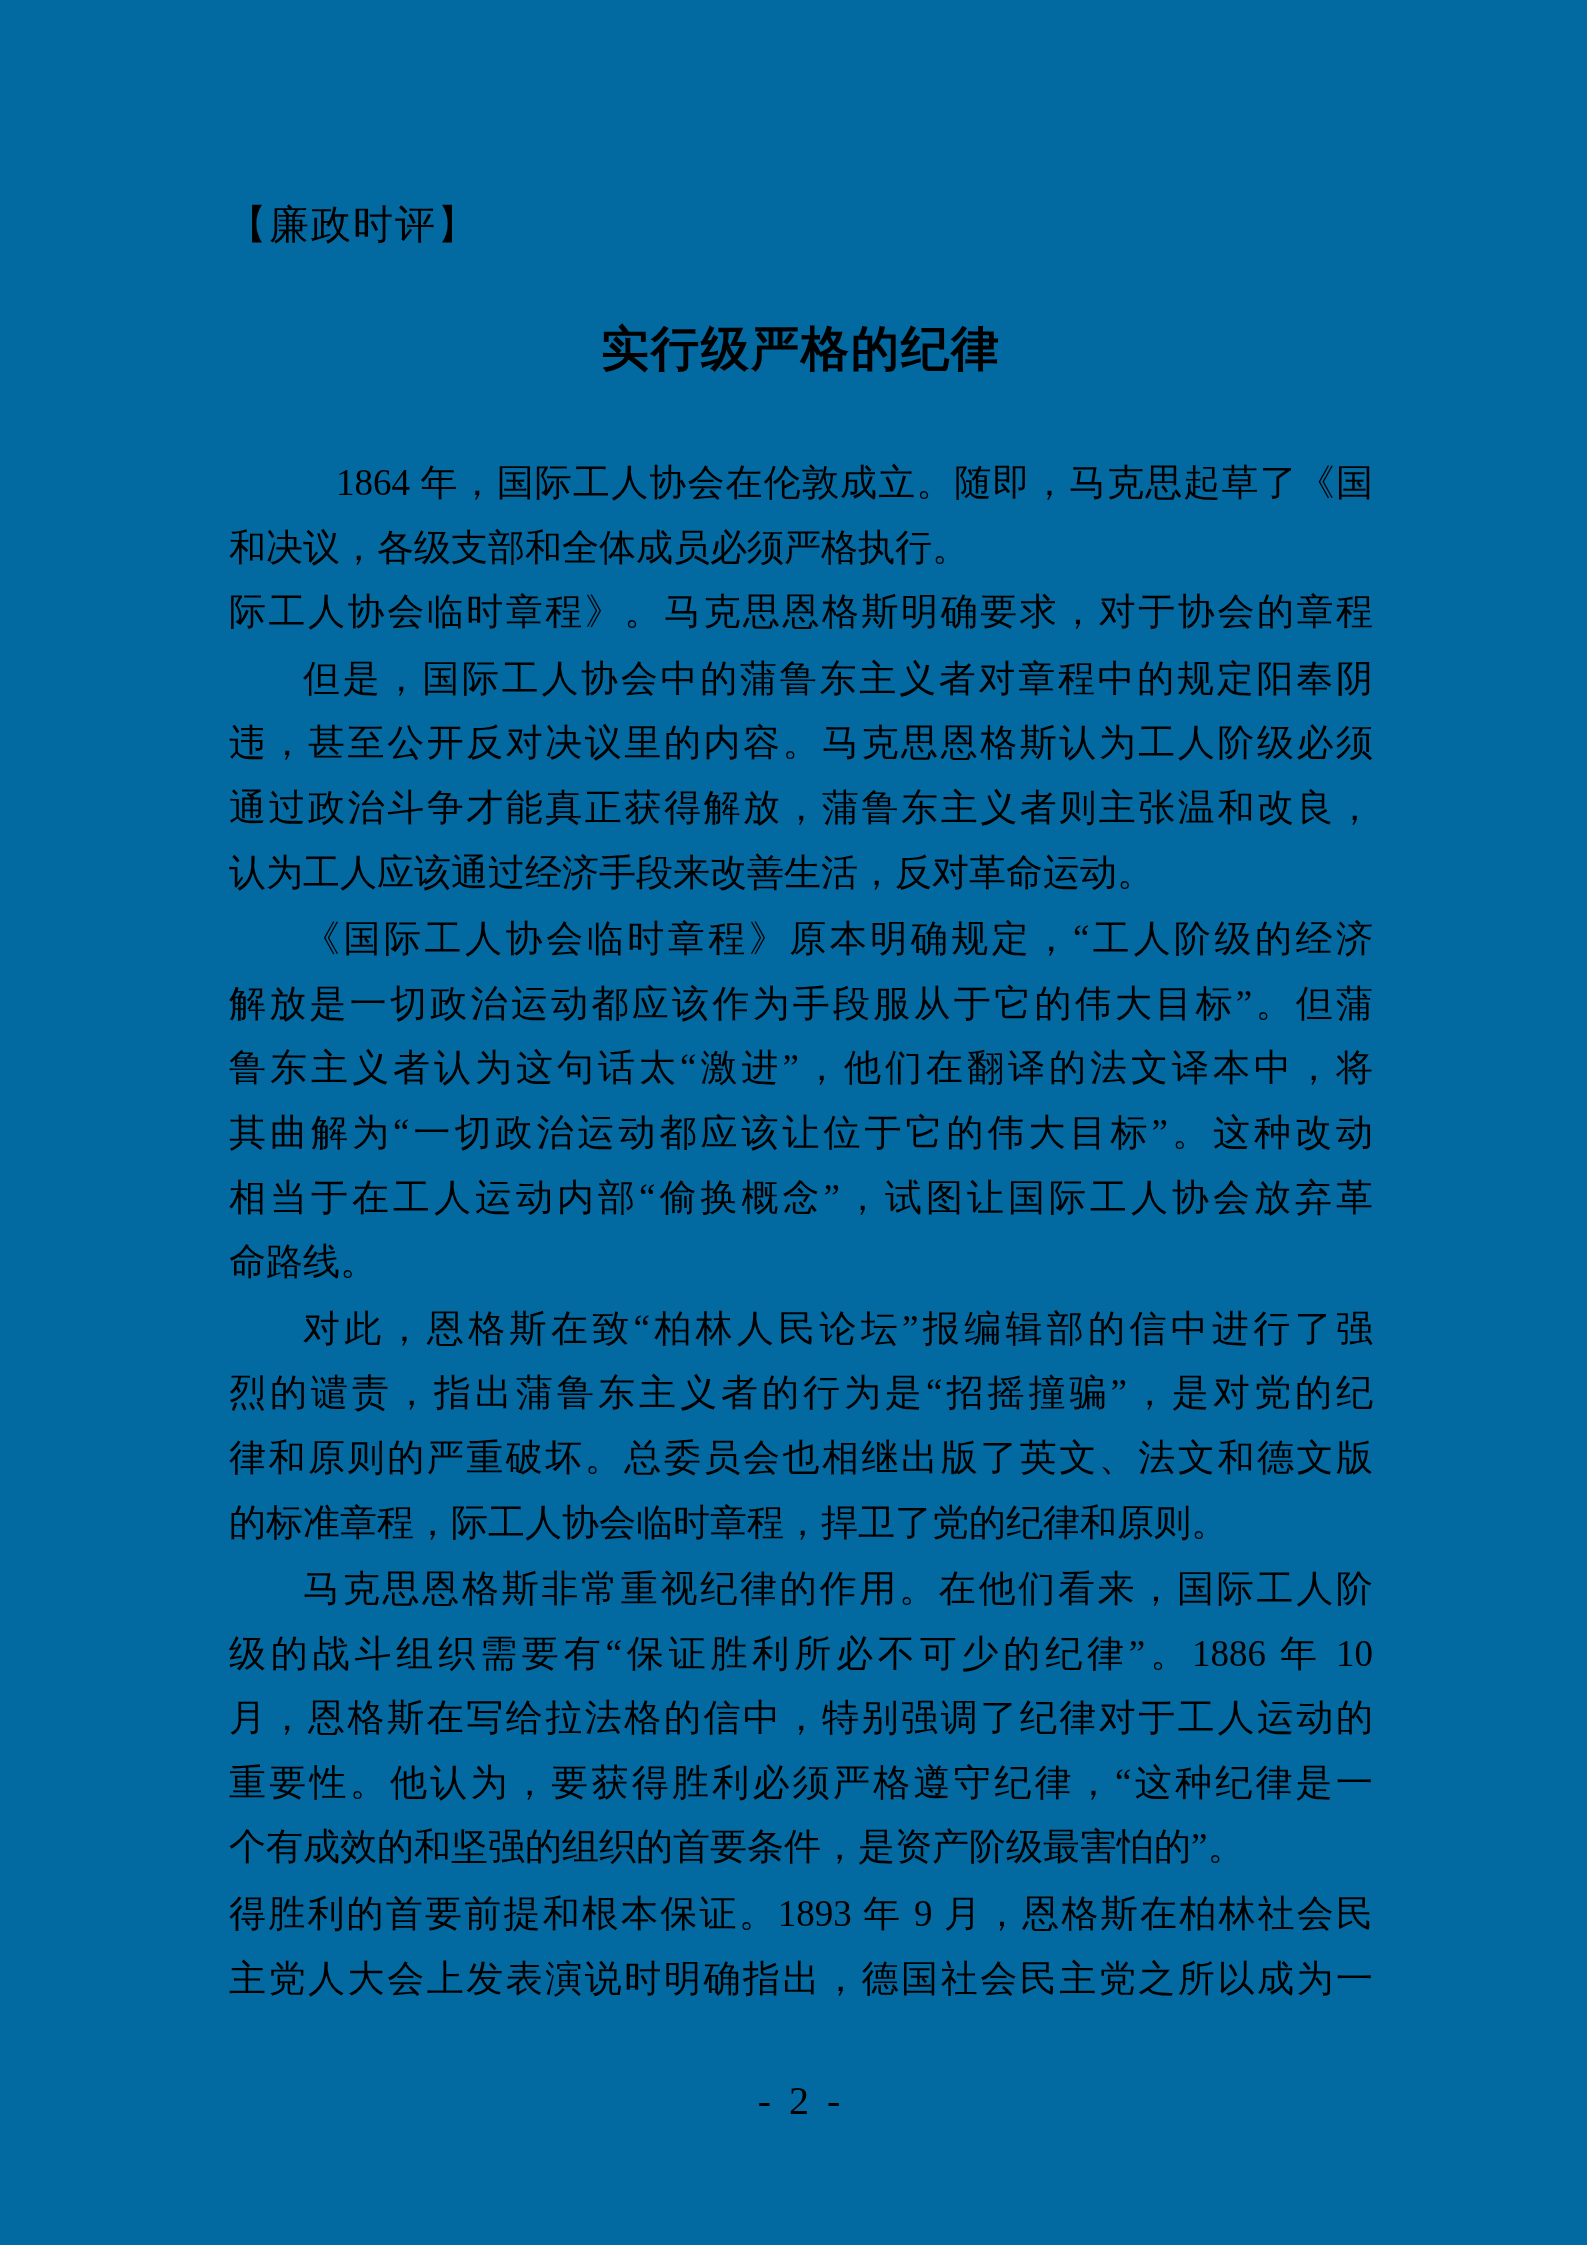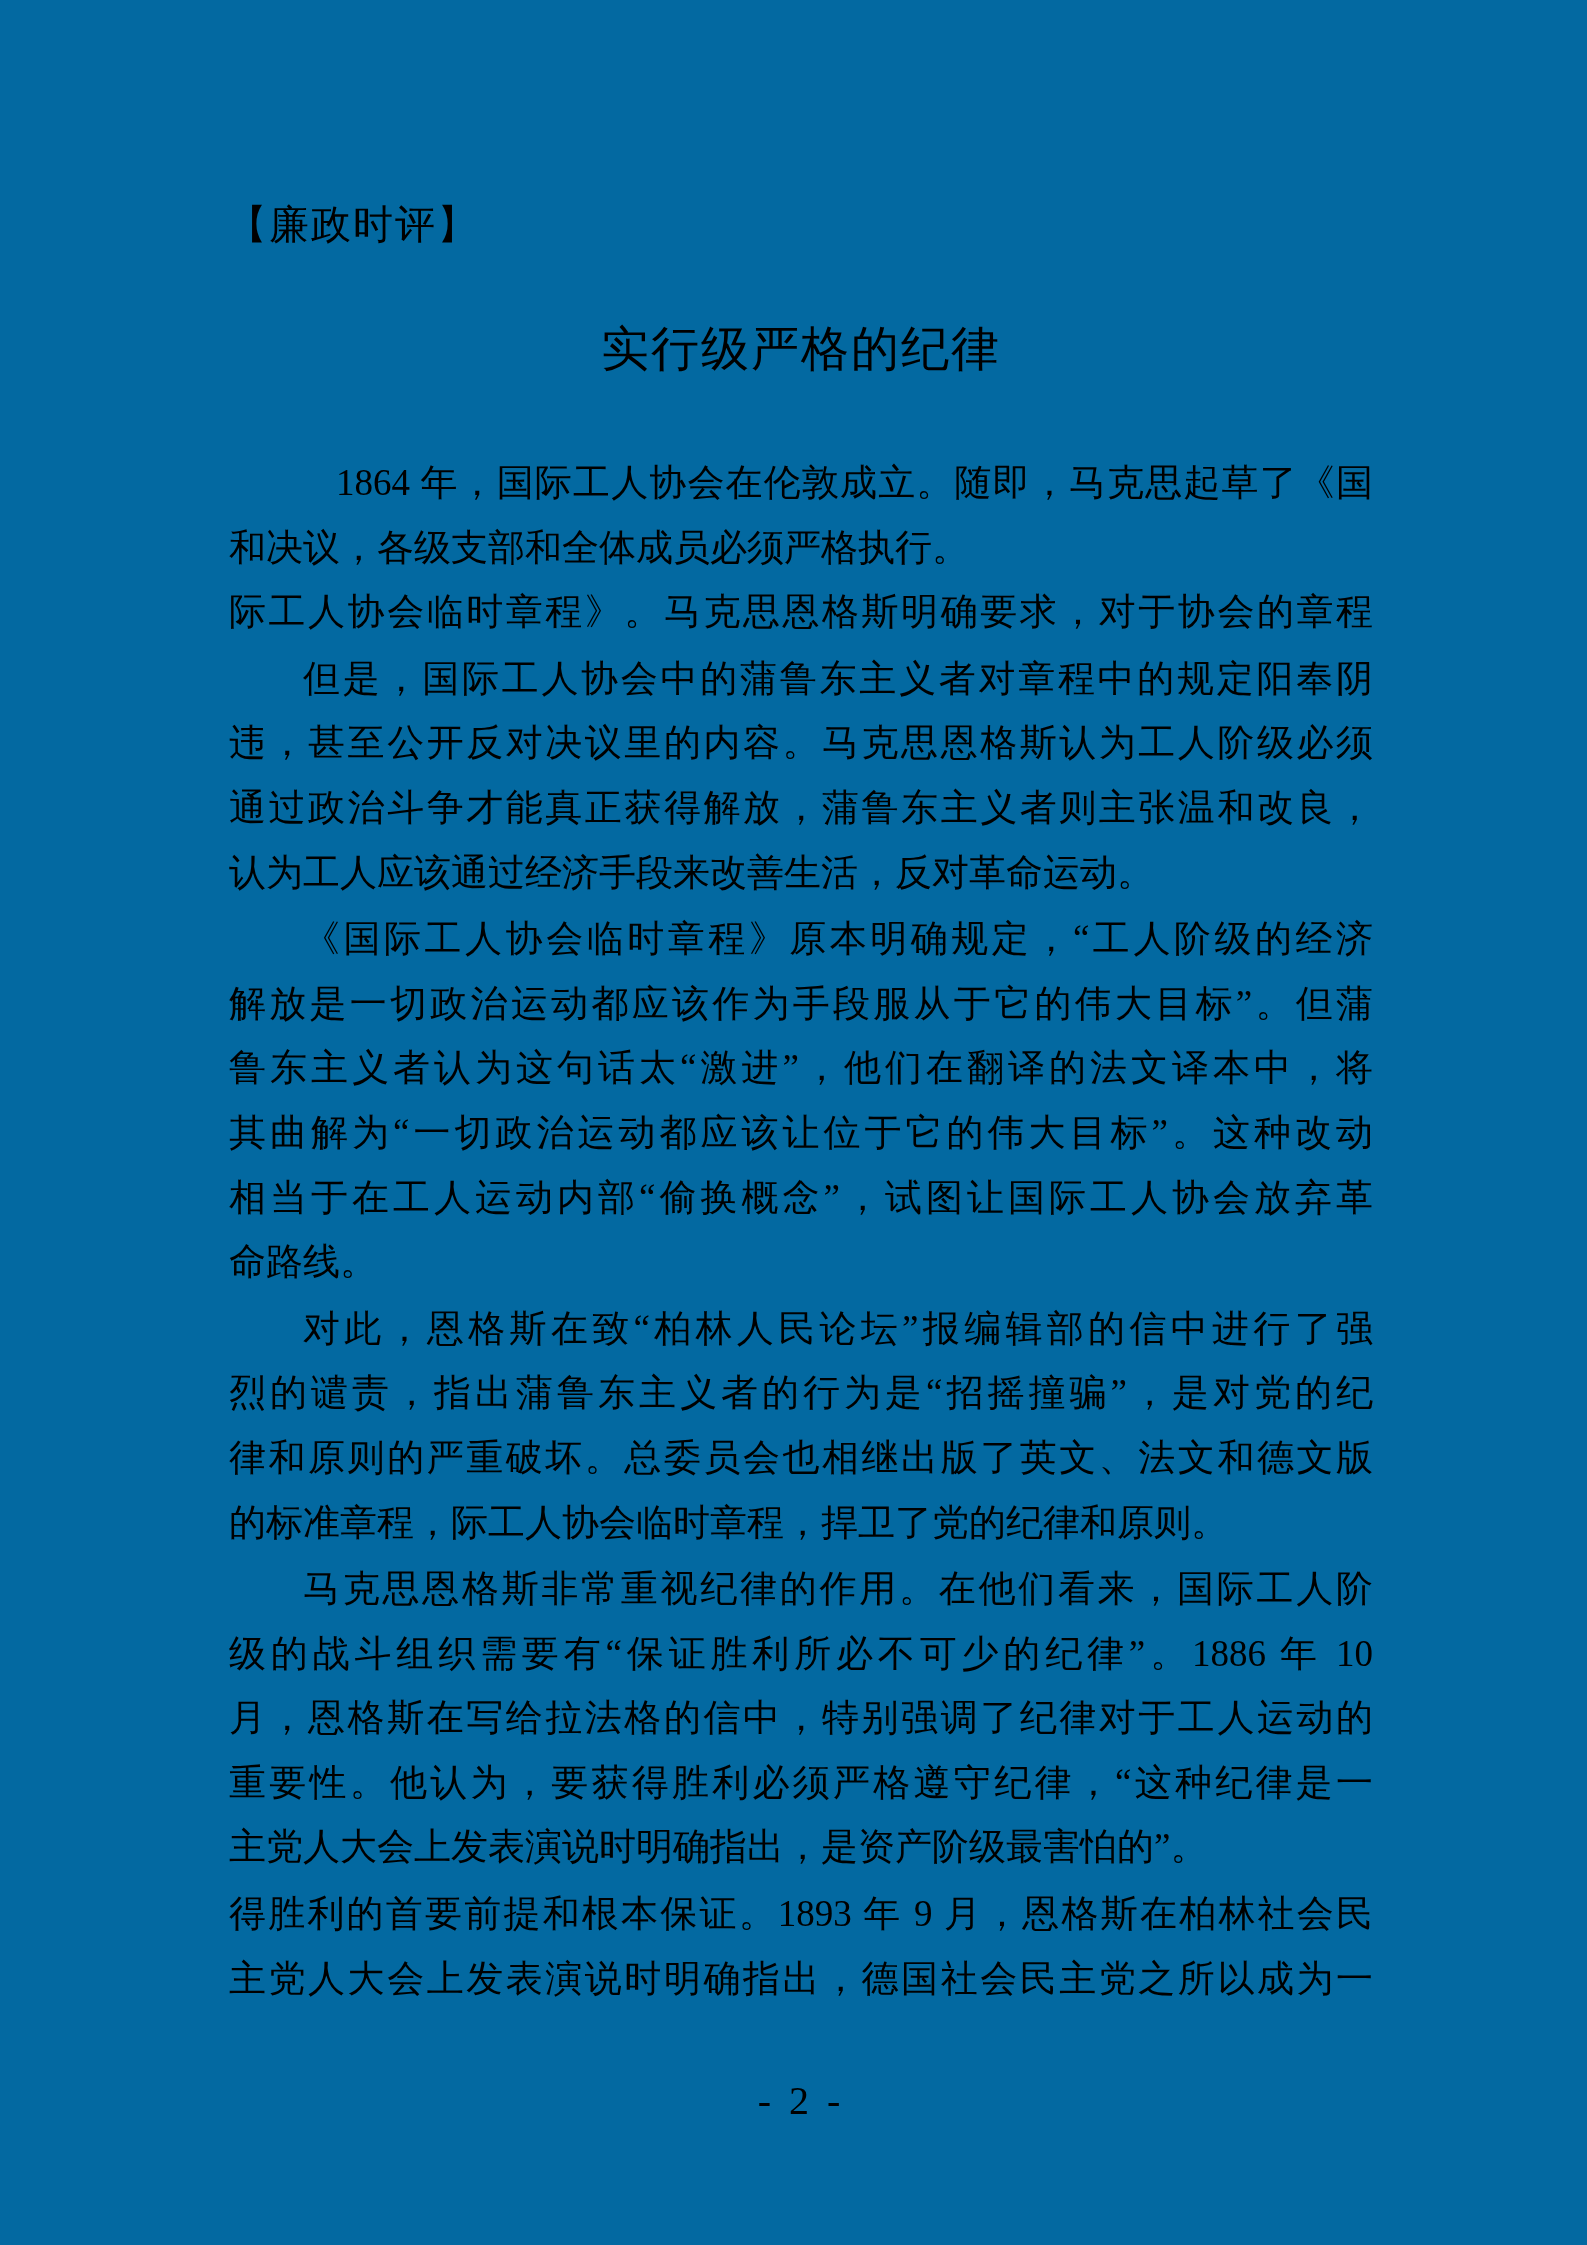--- a/index.html
+++ b/index.html
@@ -26,21 +26,21 @@
     white-space: nowrap;
   }
   .title {
     position: absolute;
     left: 227px;
     top: 318px;
     width: 1148px;
     margin: 0;
     font-size: 48px;
     line-height: 62px;
-    font-weight: normal;
+    font-weight: bold;
     text-align: center;
     letter-spacing: 2px;
   }
   .body-text {
     position: absolute;
     left: 227px;
     top: 449px;
     width: 1148px;
     font-size: 37px;
   }
@@ -110,21 +110,21 @@
         <div class="line indent-normal">对此，恩格斯在致“柏林人民论坛”报编辑部的信中进行了强</div>
         <div class="line">烈的谴责，指出蒲鲁东主义者的行为是“招摇撞骗”，是对党的纪</div>
         <div class="line">律和原则的严重破坏。总委员会也相继出版了英文、法文和德文版</div>
         <div class="line lastline">的标准章程，际工人协会临时章程，捍卫了党的纪律和原则。</div>
       </div>
       <div class="paragraph">
         <div class="line indent-normal">马克思恩格斯非常重视纪律的作用。在他们看来，国际工人阶</div>
         <div class="line">级的战斗组织需要有“保证胜利所必不可少的纪律”。1886 年 10</div>
         <div class="line">月，恩格斯在写给拉法格的信中，特别强调了纪律对于工人运动的</div>
         <div class="line">重要性。他认为，要获得胜利必须严格遵守纪律，“这种纪律是一</div>
-        <div class="line lastline">主党人大会上发表演说时明确指出，是资产阶级最害怕的”。</div>
+        <div class="line lastline">个有成效的和坚强的组织的首要条件，是资产阶级最害怕的”。</div>
       </div>
       <div class="paragraph">
         <div class="line">得胜利的首要前提和根本保证。1893 年 9 月，恩格斯在柏林社会民</div>
         <div class="line">主党人大会上发表演说时明确指出，德国社会民主党之所以成为一</div>
       </div>
     </div>
 
   <div class="pagenum">- 2 -</div>
 </div>
 

